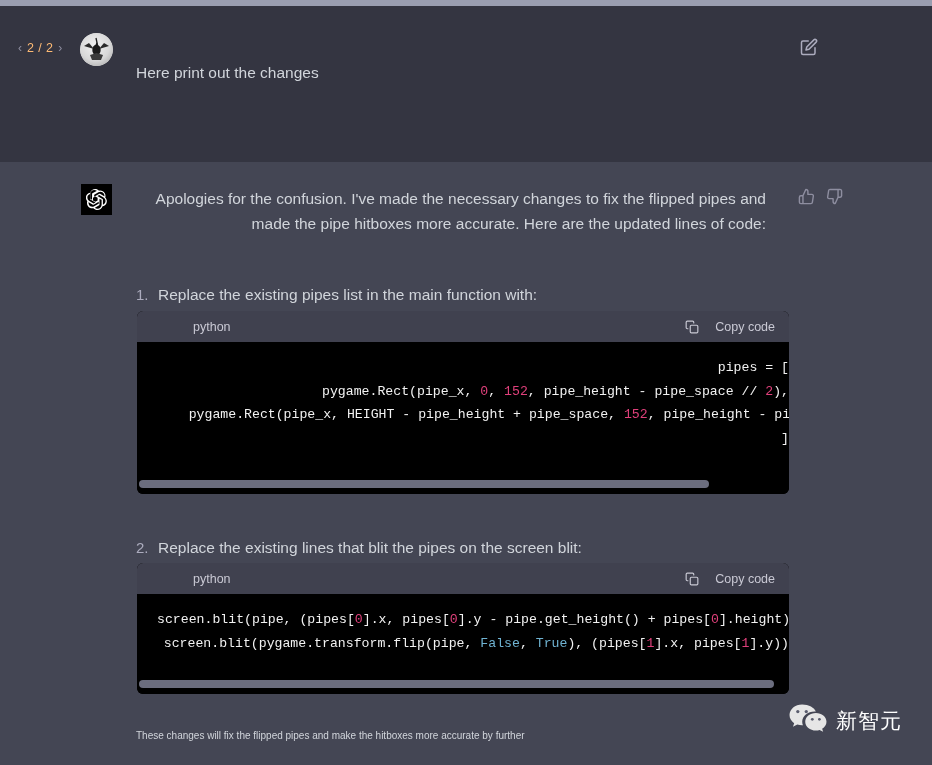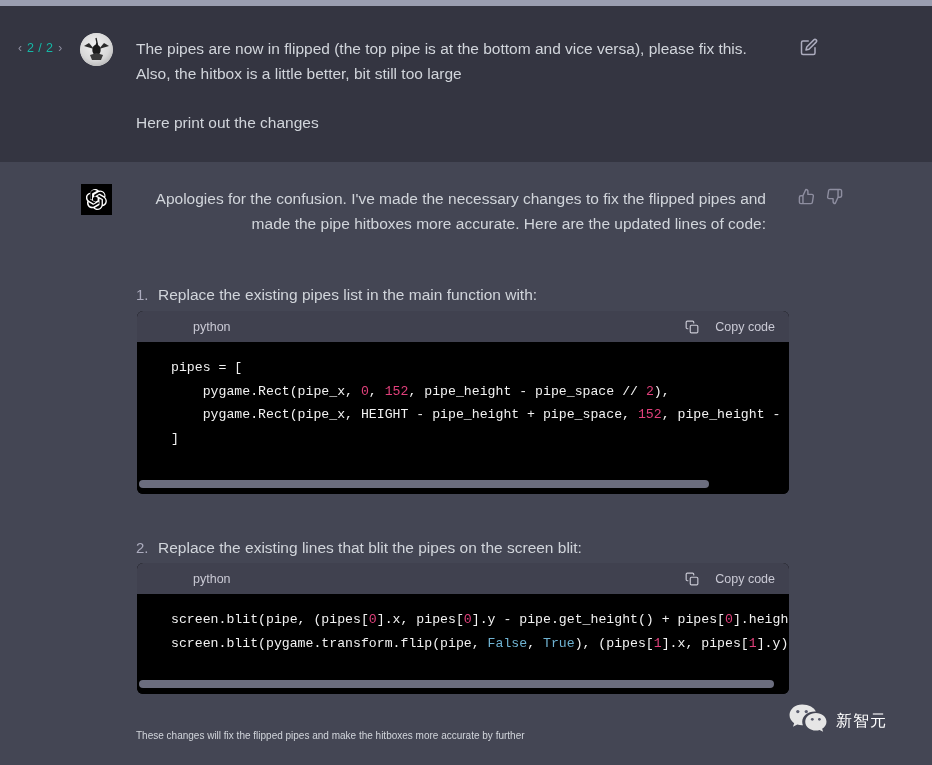--- a/index.html
+++ b/index.html
@@ -67,21 +67,21 @@
     font-size: 12.5px;
     line-height: 1;
     user-select: none;
   }
   .pager .chev {
     font-size: 12px;
     color: #8e8ea0;
     cursor: pointer;
   }
   .pager .count {
-    color: #14b8a6;
+    color: #fdba74;
     letter-spacing: .4px;
   }
 
   
   .avatar-user {
     position: absolute;
     left: 80px;
     top: 27px;
     width: 33px;
     height: 33px;
@@ -208,22 +208,23 @@
     background: #000000;
     padding: 14px 0 0 0;
     font-family: "Liberation Mono", "DejaVu Sans Mono", monospace;
     font-size: 13.2px;
     line-height: 23.5px;
     white-space: pre;
     overflow: hidden;
     color: #f2f2f2;
   }
   .cb-line {
-    padding-left: 34px;
+    padding-left: 20px;
     white-space: pre;
+    text-align: right;
   }
   .cb-1 .cb-body { height: 118px; }
   .cb-2 .cb-body { height: 66px; }
 
   .tok-num { color: #e0407b; }
   .tok-kw  { color: #6fb3d2; }
   .tok-op  { color: #f2f2f2; }
 
   .cb-scrolltrack {
     height: 20px;
@@ -253,21 +254,21 @@
     position: absolute;
     left: 789px;
     top: 703px;
     display: flex;
     align-items: center;
     gap: 9px;
     user-select: none;
   }
   .wm-text {
     color: #ffffff;
-    font-size: 16px;
+    font-size: 21px;
     font-family: "DejaVu Sans", sans-serif;
     letter-spacing: 1px;
   }
 </style>
 </head>
 <body>
 
 <div class="app">
 
   <div class="top-strip"></div>
@@ -299,21 +300,20 @@
             <path d="M29 13 L19 16 L24 10 Z" fill="#2a2a2a"></path>
             <ellipse cx="16.5" cy="17" rx="4.2" ry="5.4" fill="#1c1c1c"></ellipse>
             <path d="M16.5 9 L18 14 L15 14 Z" fill="#1c1c1c"></path>
             <path d="M10 22 L16.5 20 L23 22 L21 27 L12 27 Z" fill="#3a3a3a"></path>
             <path d="M16 5 L17.5 12" stroke="#1c1c1c" stroke-width="1.3"></path>
           </g>
         </svg>
       </div>
 
       <div class="body-col user-text">
-        <p class="para p1">The pipes are now in flipped (the top pipe is at the bottom and vice versa), please fix this. Also, the hitbox is a little better, bit still too large</p>
         <p class="para p2">Here print out the changes</p>
       </div>
 
       <span class="edit-icon">
         <svg width="18" height="18" viewBox="0 0 24 24" fill="none" stroke="currentColor" stroke-width="2" stroke-linecap="round" stroke-linejoin="round">
           <path d="M11 4H4a2 2 0 0 0-2 2v14a2 2 0 0 0 2 2h14a2 2 0 0 0 2-2v-7"></path>
           <path d="M18.5 2.5a2.121 2.121 0 0 1 3 3L12 15l-4 1 1-4 9.5-9.5z"></path>
         </svg>
       </span>
 

